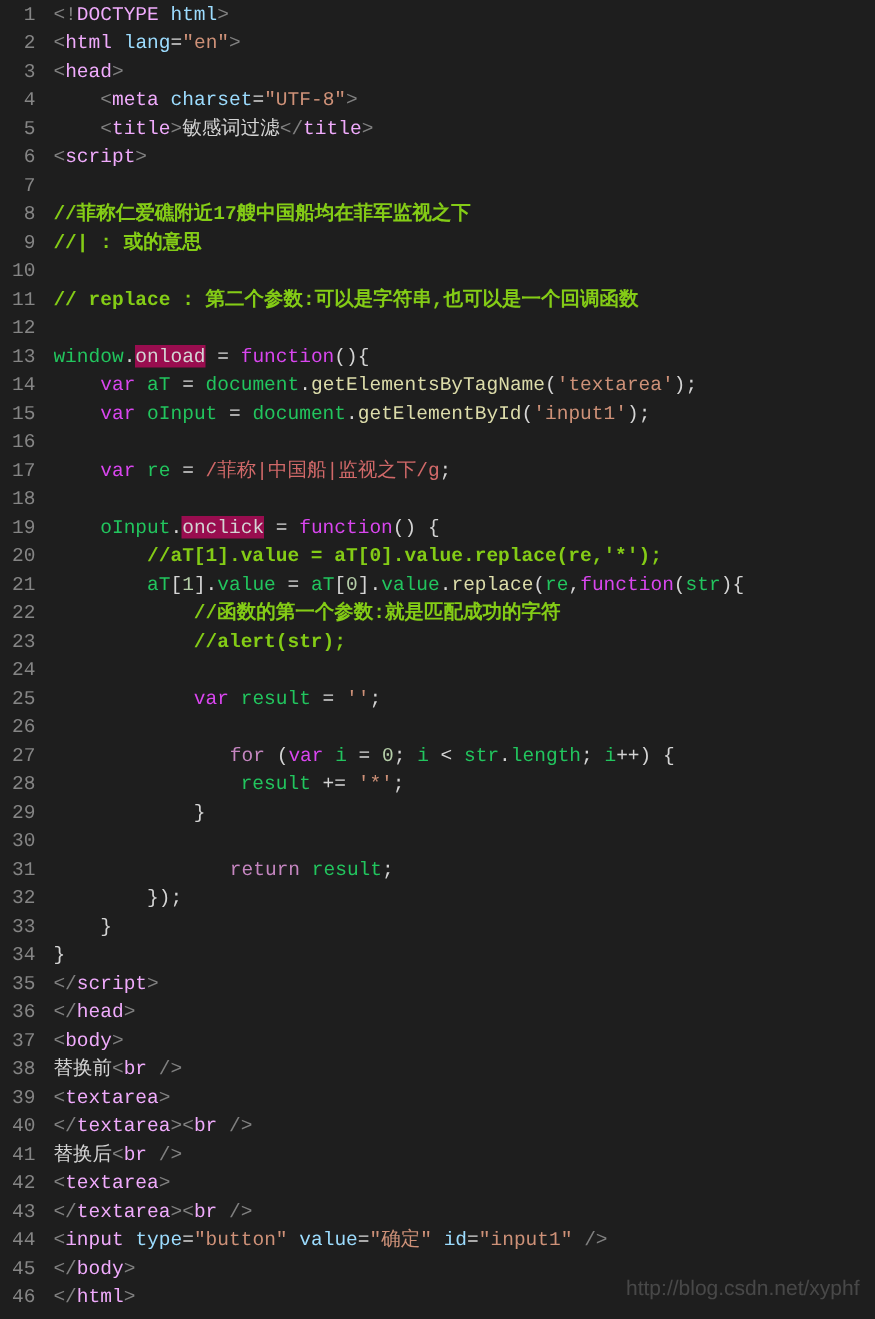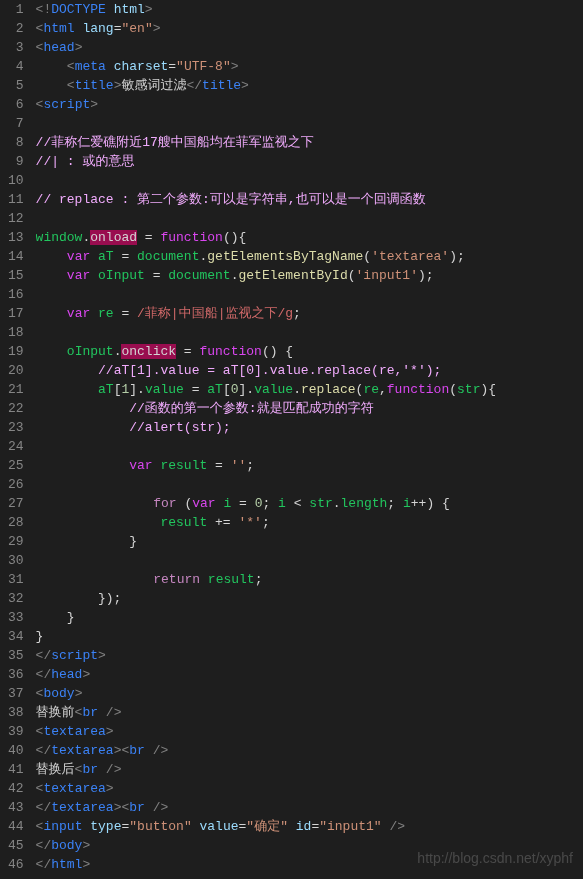--- a/index.html
+++ b/index.html
@@ -29,30 +29,30 @@
 .watermark {
   position: absolute;
   bottom: 6px;
   right: 10px;
   color: rgba(200,200,200,0.25);
   font-size: 14px;
   font-family: Liberation Sans, sans-serif;
 }
 
 .t-gray   { color: #808080; }
-.t-blue   { color: #3b82f6; }
+.t-blue   { color: #f0abfc; }
 .t-lblue  { color: #22c55e; }
 .t-attr   { color: #9cdcfe; }
 .t-str    { color: #ce9178; }
 .t-white  { color: #d4d4d4; }
 .t-func   { color: #dcdcaa; }
 .t-kw     { color: #d946ef; }
 .t-ctrl   { color: #c586c0; margin-left: 24px; }
 .t-num    { color: #b5cea8; }
-.t-cmt    { color: #f0abfc; }
+.t-cmt    { color: #84cc16; font-weight: bold; }
 .t-regex  { color: #d16969; }
 .hl       { background: rgba(255,0,120,0.55); }
 </style>
 </head>
 <body>
 
 <div class="gutter" id="gutter">1
 2
 3
 4

